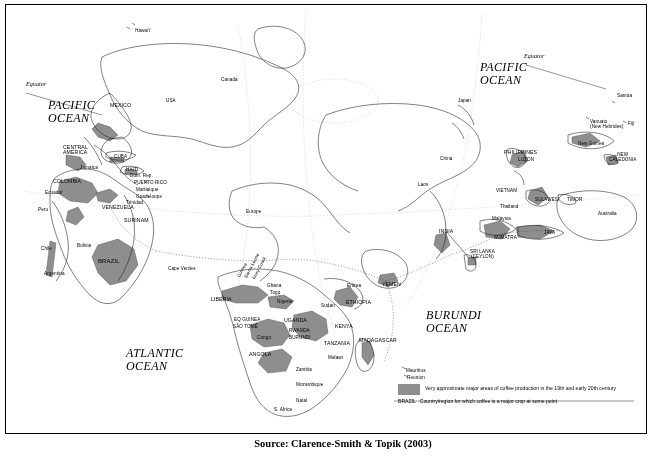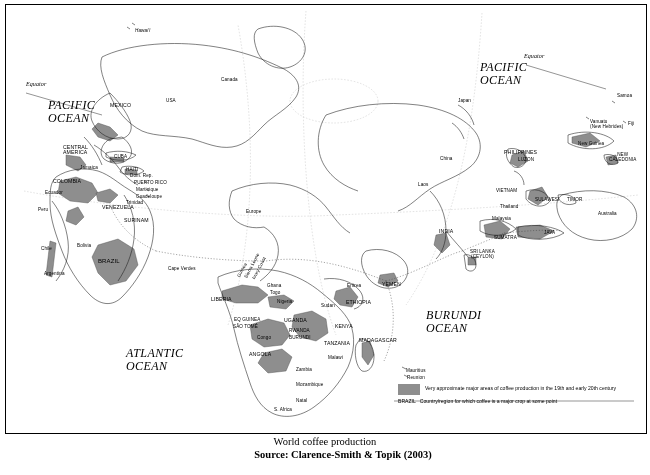--- a/index.html
+++ b/index.html
@@ -377,17 +377,16 @@
       </div>
       <div class="row2">
         <div class="bz">BRAZIL</div>
         <div>Country/region for which coffee is a major crop at some point</div>
       </div>
     </div>
 
   </div>
 
   <div id="caption">
-    <div class="line1">World coffee production</div>
     <div class="line2">Source: Clarence-Smith &amp; Topik (2003)</div>
   </div>
 
 </div>
 
 </body></html>

